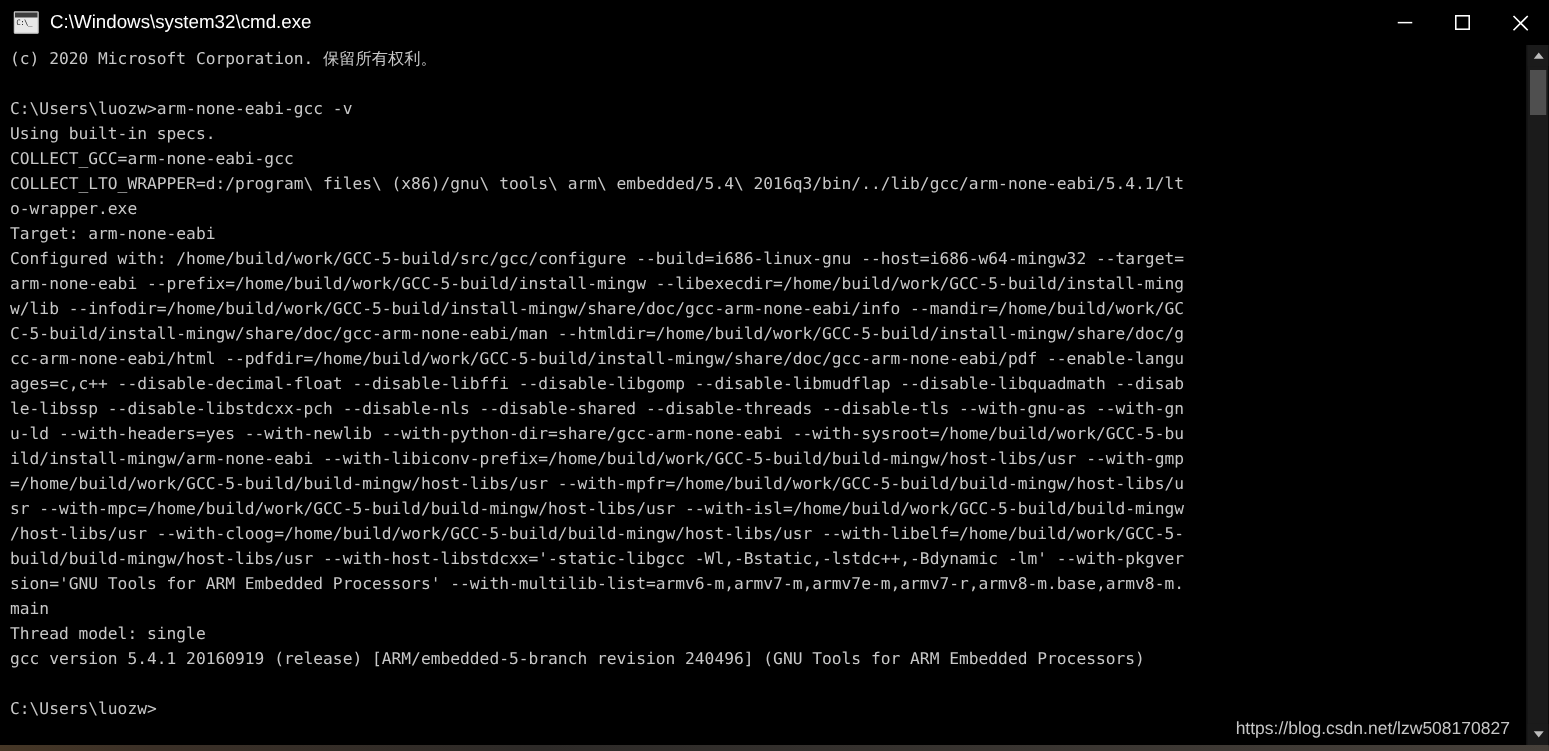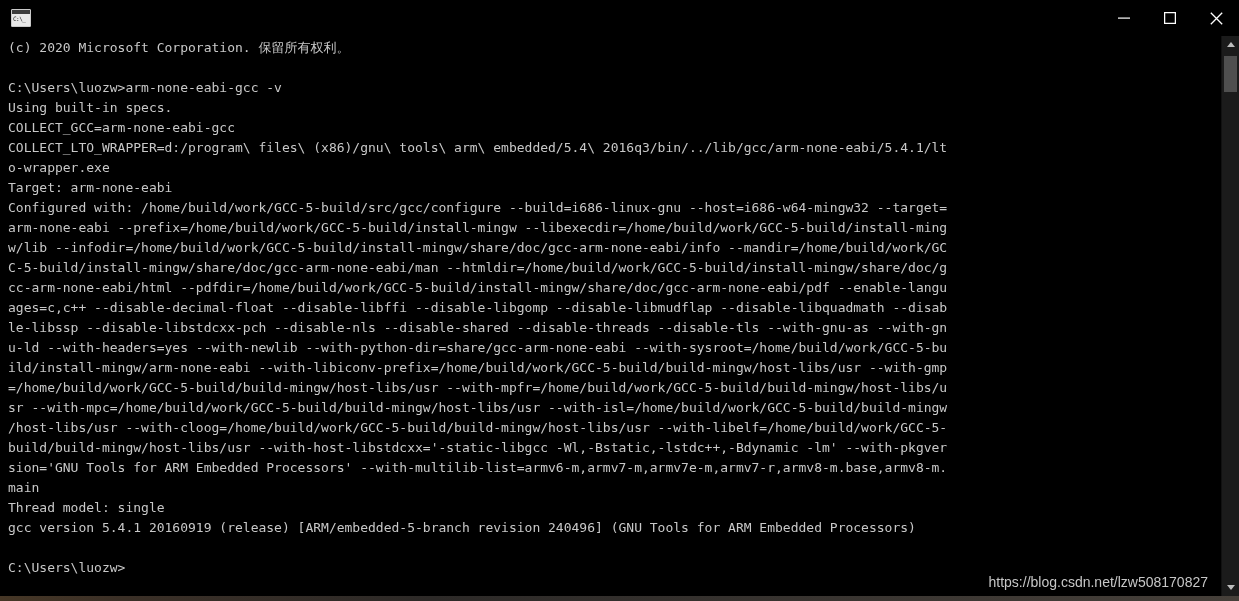--- a/index.html
+++ b/index.html
@@ -196,20 +196,21 @@
 
 <div id="desktop"></div>
 
 <div id="window">
 
   <div id="titlebar">
     <div id="titlebar-left">
       <div class="app-icon">
         <div class="app-icon-text">C:\_</div>
       </div>
+      <div id="title-text">C:\Windows\system32\cmd.exe</div>
     </div>
 
     <div id="window-controls">
       <div class="win-btn">
         <svg width="12" height="12" viewBox="0 0 12 12" aria-hidden="true">
           <rect x="0" y="5.5" width="12" height="1.2" fill="#ffffff"></rect>
         </svg>
       </div>
       <div class="win-btn">
         <svg width="12" height="12" viewBox="0 0 12 12" aria-hidden="true">

